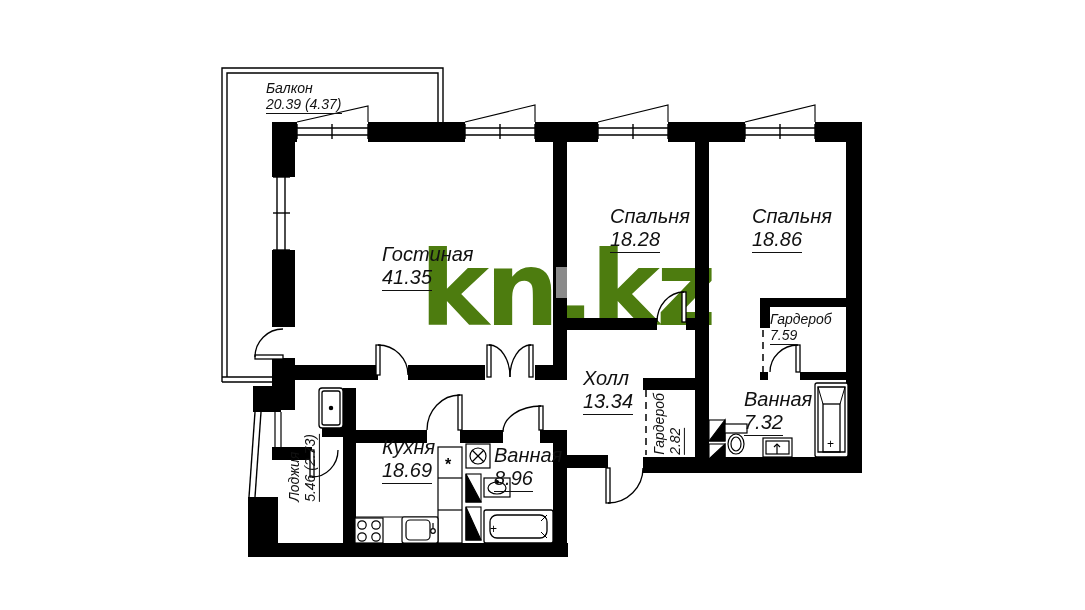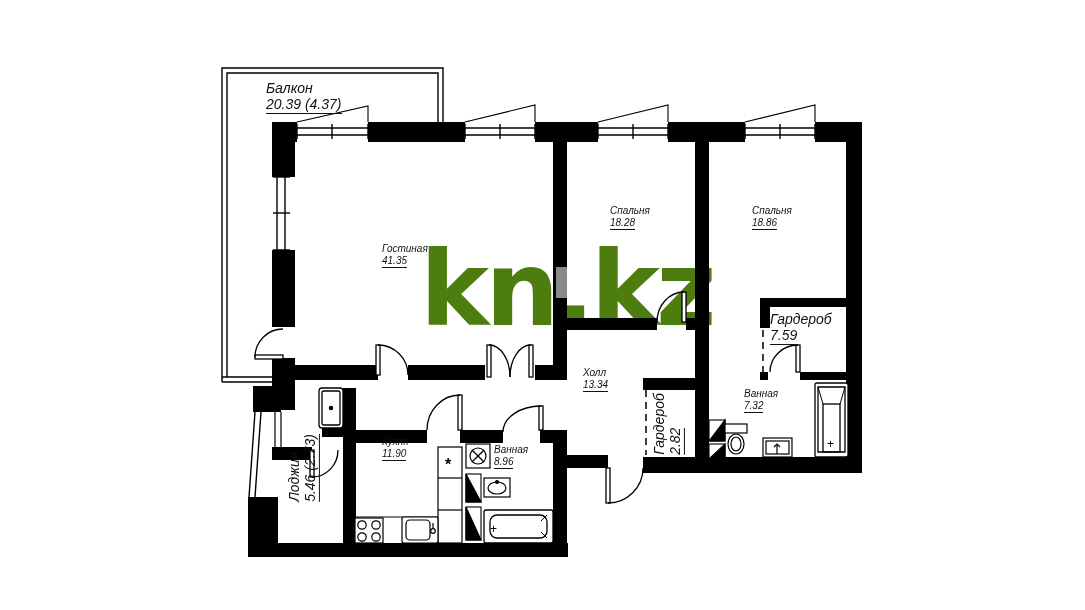--- a/index.html
+++ b/index.html
@@ -2,21 +2,21 @@
 <html><head>
 <meta charset="utf-8">
 <style>
   html,body{margin:0;padding:0;background:#fff;}
   .plan{position:relative;width:1085px;height:610px;background:#ffffff;overflow:hidden;
         font-family:"Liberation Sans",sans-serif;}
   .watermark{position:absolute;left:420px;top:228px;z-index:0;
              font-family:"DejaVu Sans",sans-serif;font-weight:bold;font-size:104px;
              letter-spacing:-4px;color:#4d7c0f;user-select:none;}
   svg.draw{position:absolute;left:0;top:0;z-index:1;}
-  .room-label{position:absolute;z-index:2;font-style:italic;font-size:10px;line-height:1.15;
+  .room-label{position:absolute;z-index:2;font-style:italic;font-size:20px;line-height:1.15;
               color:#111;white-space:nowrap;}
   .room-label .rname{display:block;}
   .room-label .area{display:inline-block;border-bottom:1.3px solid #111;padding-bottom:1px;}
   .room-label.small{font-size:14px;}
   .room-label.rot{transform:translate(-50%,-50%) rotate(-90deg);}
 </style>
 </head>
 <body>
 
 <div class="plan">
@@ -281,21 +281,21 @@
     <span class="area">2.82</span>
   </div>
 
   <div class="room-label" style="left:744px;top:388px">
     <span class="rname">Ванная</span>
     <span class="area">7.32</span>
   </div>
 
   <div class="room-label" style="left:382px;top:436px">
     <span class="rname">Кухня</span>
-    <span class="area">11.90</span>
+    <span class="area">18.69</span>
   </div>
 
   <div class="room-label" style="left:494px;top:444px">
     <span class="rname">Ванная</span>
     <span class="area">8.96</span>
   </div>
 
   <div class="room-label small rot" style="left:303px;top:468px">
     <span class="rname">Лоджия</span>
     <span class="area">5.46 (2.73)</span>

